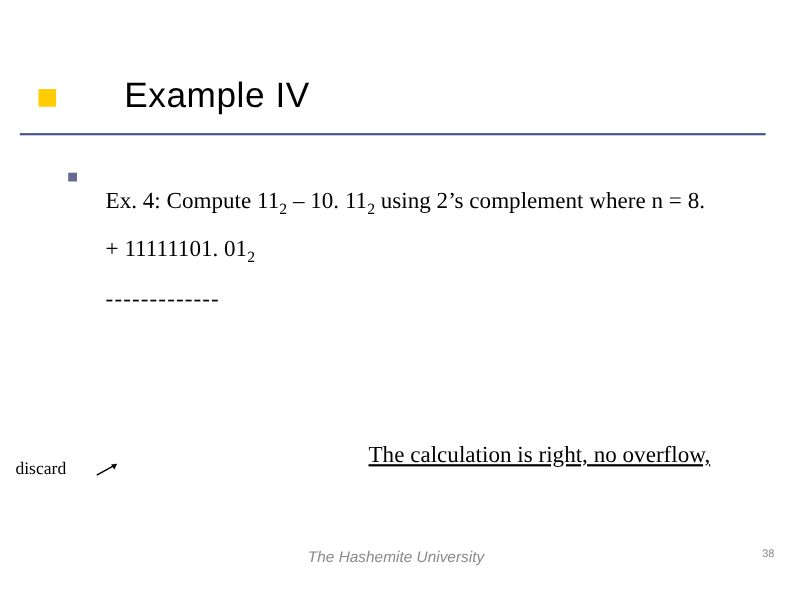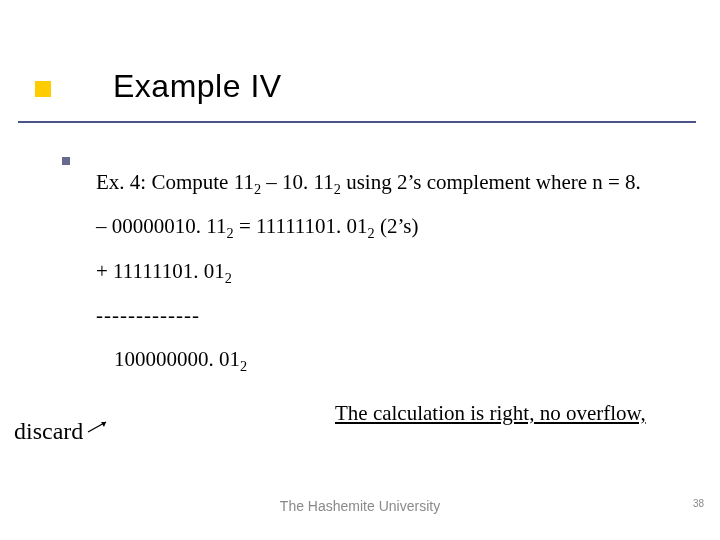--- a/index.html
+++ b/index.html
@@ -78,21 +78,21 @@
   .line-res     { margin-top: 10px; padding-left: 18px; }
   sub {
     font-size: 0.68em;
     vertical-align: sub;
     line-height: 0;
   }
   .discard-label {
     position: absolute;
     left: 14px;
     top: 418px;
-    font-size: 24px;
+    font-size: 16px;
   }
   .arrow {
     position: absolute;
     left: 86px;
     top: 420px;
     width: 24px;
     height: 14px;
     pointer-events: none;
   }
   .arrow svg { width: 100%; height: 100%; }
@@ -107,20 +107,21 @@
   }
   .footer-uni {
     position: absolute;
     left: 0;
     width: 720px;
     top: 498px;
     text-align: center;
     font-family: Arial, Helvetica, sans-serif;
     font-size: 14px;
     color: #8a8a8a;
+    font-style: italic;
   }
   .footer-num {
     position: absolute;
     right: 16px;
     top: 498px;
     font-family: Arial, Helvetica, sans-serif;
     font-size: 10px;
     color: #8a8a8a;
   }
 </style>
@@ -136,34 +137,28 @@
   </div>
 
   <div class="bullet-sq"></div>
 
   <div class="body">
 
     <p class="line-problem">
       <span>Ex. 4: Compute 11</span><sub>2</sub><span> – 10. 11</span><sub>2</sub><span> using 2’s complement where n = 8.</span>
     </p>
 
-    <p class="line-conv">
-      <span>– 00000010. 11</span><sub>2</sub><span> = 11111101. 01</span><sub>2</sub><span> (2’s)</span>
-    </p>
 
 
     <p class="line-op2">
       <span>+   </span><span>11111101. 01</span><sub>2</sub>
     </p>
 
     <p class="line-dash">-------------</p>
 
-    <p class="line-res">
-      <span>100000000. 01</span><sub>2</sub>
-    </p>
 
   </div>
 
   <div class="arrow">
     <svg viewBox="0 0 24 14">
       <line x1="2" y1="12" x2="20" y2="2" stroke="#000" stroke-width="1.4"></line>
       <polygon points="20,2 15,2 18,7" fill="#000"></polygon>
     </svg>
   </div>
 

